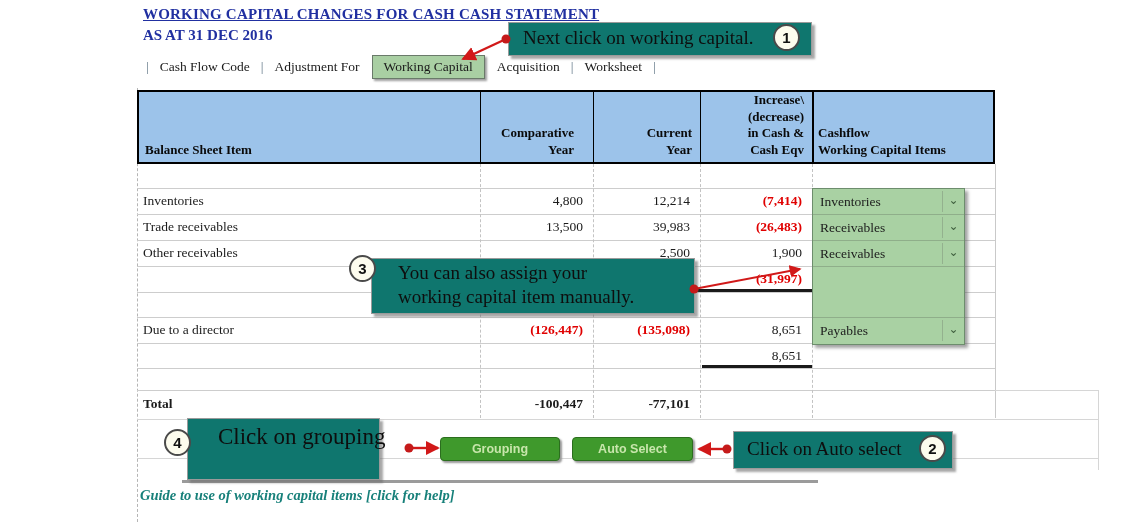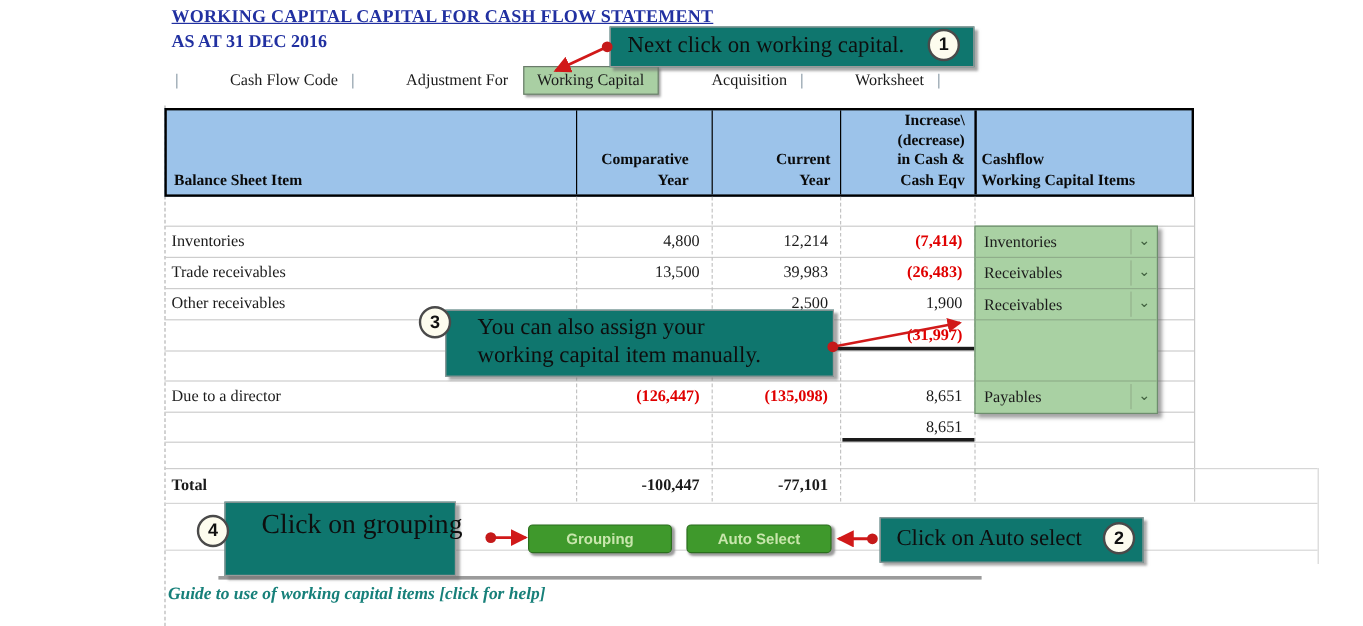--- a/index.html
+++ b/index.html
@@ -13,21 +13,21 @@
 
   
   .title1{position:absolute;left:143px;top:6px;font-size:15px;font-weight:bold;color:#2130A1;
           text-decoration:underline;letter-spacing:.2px;}
   .title2{position:absolute;left:143px;top:27px;font-size:15px;font-weight:bold;color:#2130A1;}
 
   
   .tabs{position:absolute;left:137px;top:54px;height:26px;display:flex;align-items:center;
         font-size:13.5px;color:#1a1a1a;}
   .tab-sep{color:#5f7585;margin:0 9px;}
-  .tab{padding:0 2px;margin-left:32px;}
+  .tab{padding:0 2px;}
   .tab-active{background:#A9CFA3;border:1px solid #6a7a6a;box-shadow:2px 2px 2px #9f9f9f;
               padding:3px 11px;margin:0 10px;}
 
   
   .thead{position:absolute;left:137px;top:90px;width:858px;height:74px;background:#9CC3EA;
          border:2px solid #000;box-sizing:border-box;}
   .th{position:absolute;bottom:4px;font-size:13px;font-weight:bold;color:#0a0a0a;
       white-space:pre-line;line-height:16.5px;}
   .th-num{text-align:right;}
   .hv{position:absolute;top:0;height:100%;background:#000;width:1px;}
@@ -75,21 +75,21 @@
 
   svg.overlay{position:absolute;left:0;top:0;z-index:40;pointer-events:none;}
 </style>
 </head>
 <body>
 
 <div id="canvas">
 
   <div class="pb-v" style="left:137px;top:88px;height:434px;"></div>
 
-  <div class="title1">WORKING CAPITAL CAPITAL FOR CASH FLOW STATEMENT</div>
+  <div class="title1">WORKING CAPITAL CHANGES FOR CASH CASH STATEMENT</div>
   <div class="title2">AS AT 31 DEC 2016</div>
 
   <div class="tabs">
     <span class="tab-sep">|</span>
     <span class="tab">Cash Flow Code</span>
     <span class="tab-sep">|</span>
     <span class="tab">Adjustment For</span>
     <span class="tab tab-active">Working Capital</span>
     <span class="tab">Acquisition</span>
     <span class="tab-sep">|</span>

